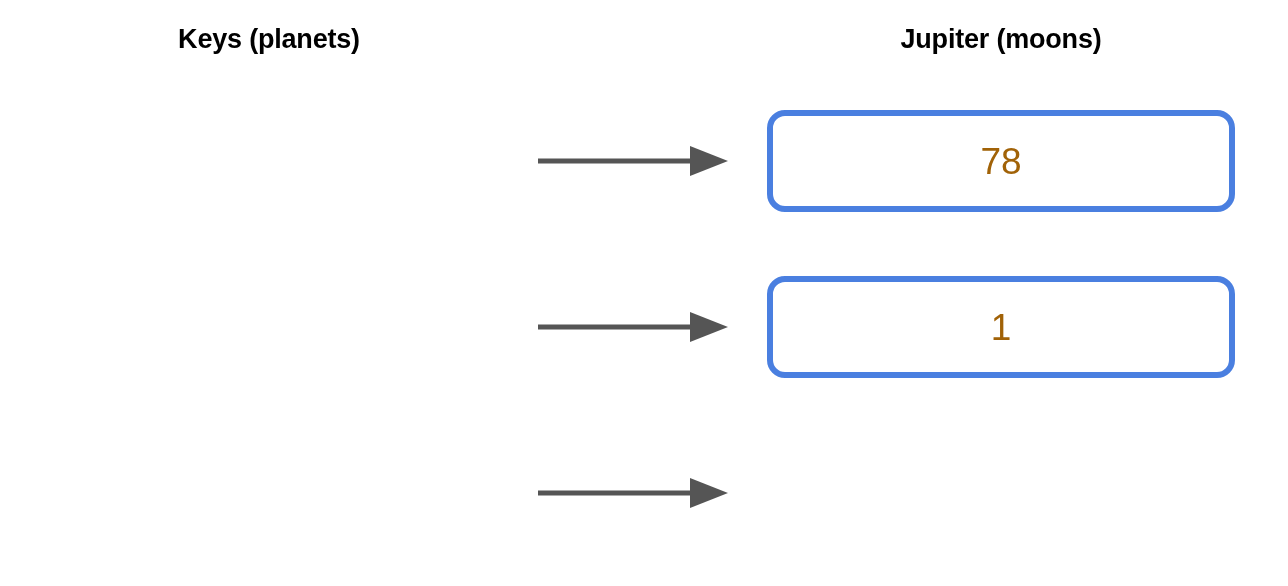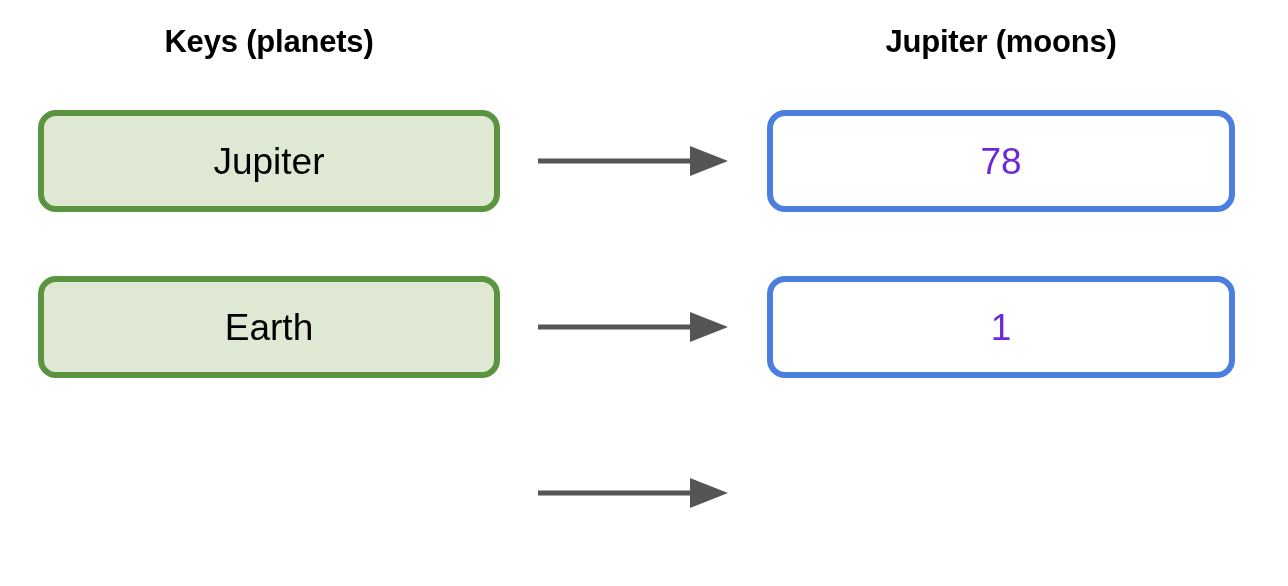--- a/index.html
+++ b/index.html
@@ -16,21 +16,21 @@
 
   #diagram {
     position: relative;
     width: 1288px;
     height: 586px;
   }
 
   
   .col-header {
     position: absolute;
-    font-size: 31px;
+    font-size: 27px;
     font-weight: bold;
     color: #000000;
     text-align: center;
     letter-spacing: -0.2px;
     line-height: 1;
     white-space: nowrap;
   }
   #header-keys {
     left: 38px;
     top: 26px;
@@ -87,21 +87,21 @@
     border: 6px solid #4a7fe0;
     border-radius: 18px;
     background: #ffffff;
     display: flex;
     align-items: center;
     justify-content: center;
   }
   .value-label {
     font-size: 37px;
     font-weight: normal;
-    color: #6d28d9;
+    color: #a16207;
     line-height: 1;
     white-space: nowrap;
   }
 
   
   .arrow {
     position: absolute;
     left: 538px;
     top: 31px;
     width: 190px;
@@ -111,38 +111,32 @@
 </head>
 <body>
 
 <div id="diagram">
 
   <div class="col-header" id="header-keys">Keys (planets)</div>
 
   <div class="col-header" id="header-values">Jupiter (moons)</div>
 
   <div class="row row-0">
-    <div class="key-box">
-      <span class="key-label">Jupiter</span>
-    </div>
     <div class="arrow">
       <svg width="190" height="40" viewBox="0 0 190 40" xmlns="http://www.w3.org/2000/svg">
         <line x1="0" y1="20" x2="158" y2="20" stroke="#555555" stroke-width="5"></line>
         <polygon points="152,5 190,20 152,35" fill="#555555"></polygon>
       </svg>
     </div>
     <div class="value-box">
       <span class="value-label">78</span>
     </div>
   </div>
 
   <div class="row row-1">
-    <div class="key-box">
-      <span class="key-label">Earth</span>
-    </div>
     <div class="arrow">
       <svg width="190" height="40" viewBox="0 0 190 40" xmlns="http://www.w3.org/2000/svg">
         <line x1="0" y1="20" x2="158" y2="20" stroke="#555555" stroke-width="5"></line>
         <polygon points="152,5 190,20 152,35" fill="#555555"></polygon>
       </svg>
     </div>
     <div class="value-box">
       <span class="value-label">1</span>
     </div>
   </div>

